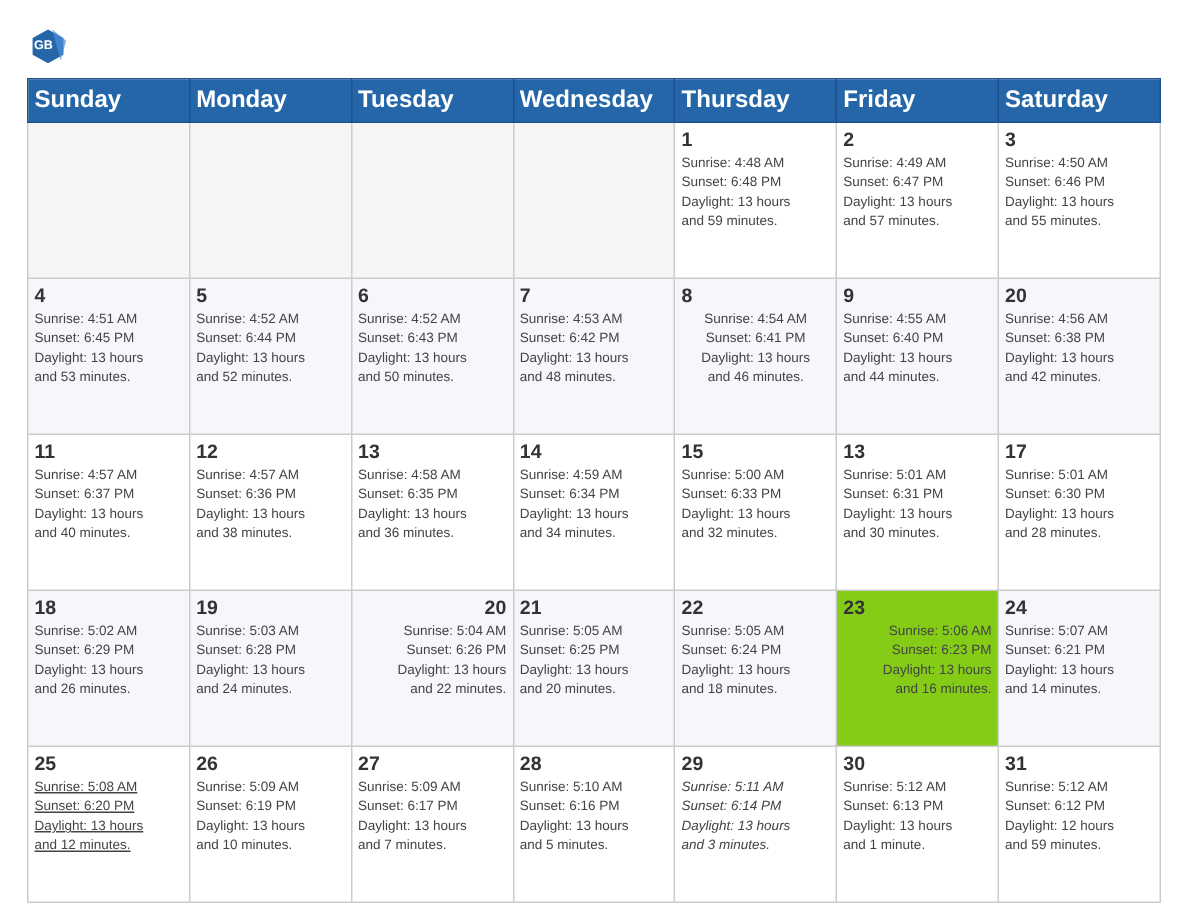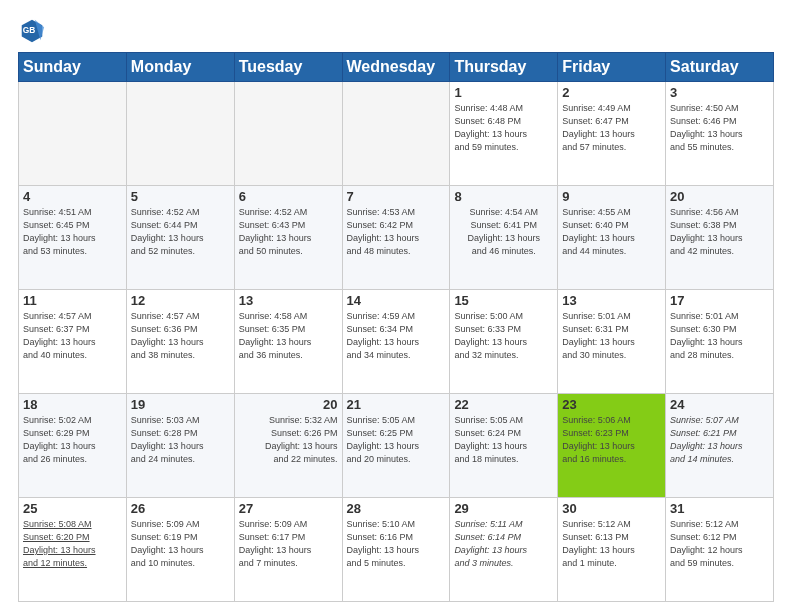--- a/index.html
+++ b/index.html
@@ -271,49 +271,49 @@
           </td>
           <td style="background: rgb(245, 247, 250);">
             <span class="day-number">19</span>
             <div class="day-info" style="white-space: pre-line;">Sunrise: 5:03 AM
 Sunset: 6:28 PM
 Daylight: 13 hours
 and 24 minutes.</div>
           </td>
           <td style="background: rgb(245, 247, 250); text-align: right;">
             <span class="day-number">20</span>
-            <div class="day-info" style="white-space: pre-line;">Sunrise: 5:32 AM
+            <div class="day-info" style="white-space: pre-line;">Sunrise: 5:04 AM
 Sunset: 6:26 PM
 Daylight: 13 hours
 and 22 minutes.</div>
           </td>
           <td style="background: rgb(245, 247, 250);">
             <span class="day-number">21</span>
             <div class="day-info" style="white-space: pre-line;">Sunrise: 5:05 AM
 Sunset: 6:25 PM
 Daylight: 13 hours
 and 20 minutes.</div>
           </td>
           <td style="background: rgb(245, 247, 250);">
             <span class="day-number">22</span>
             <div class="day-info" style="white-space: pre-line;">Sunrise: 5:05 AM
 Sunset: 6:24 PM
 Daylight: 13 hours
 and 18 minutes.</div>
           </td>
           <td style="background: #84cc16; margin-top: 48px;">
             <span class="day-number">23</span>
-            <div class="day-info" style="white-space: pre-line;">Sunrise: 5:06 AM
+            <div class="day-info" style="white-space: pre-line; text-align: right;">Sunrise: 5:06 AM
 Sunset: 6:23 PM
 Daylight: 13 hours
 and 16 minutes.</div>
           </td>
           <td style="background: rgb(245, 247, 250);">
             <span class="day-number">24</span>
-            <div class="day-info" style="white-space: pre-line; font-style: italic;">Sunrise: 5:07 AM
+            <div class="day-info" style="white-space: pre-line;">Sunrise: 5:07 AM
 Sunset: 6:21 PM
 Daylight: 13 hours
 and 14 minutes.</div>
           </td>
         </tr>
         <tr>
           <td>
             <span class="day-number">25</span>
             <div class="day-info" style="white-space: pre-line; text-decoration: underline;">Sunrise: 5:08 AM
 Sunset: 6:20 PM

